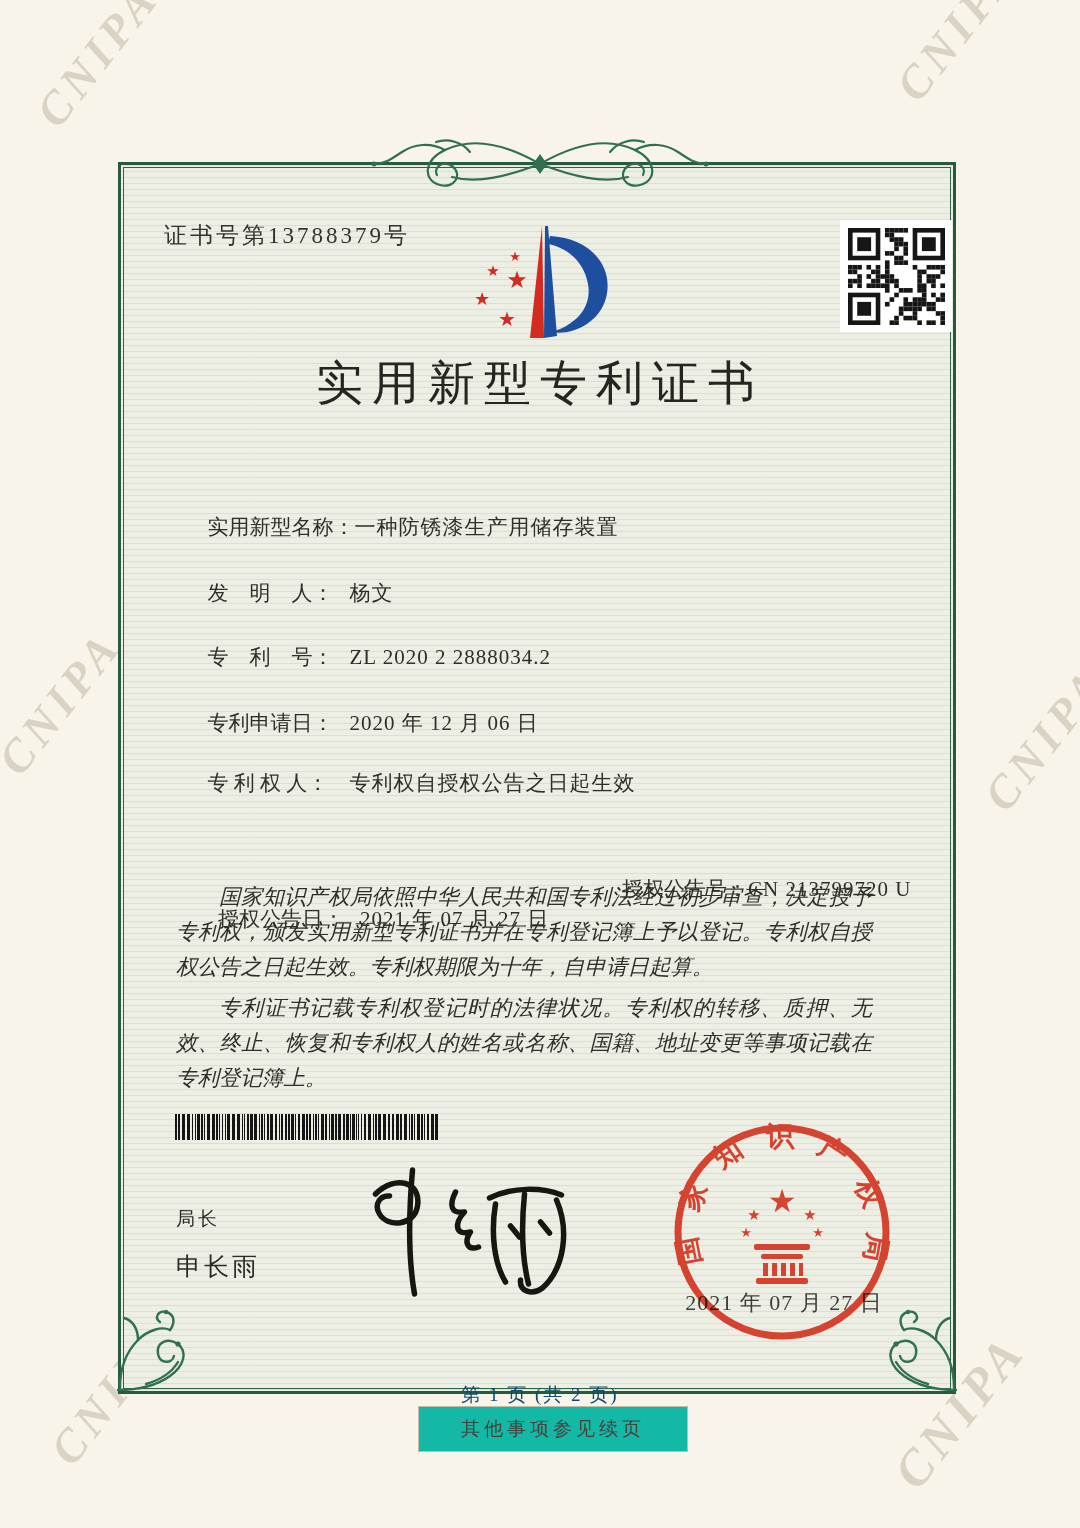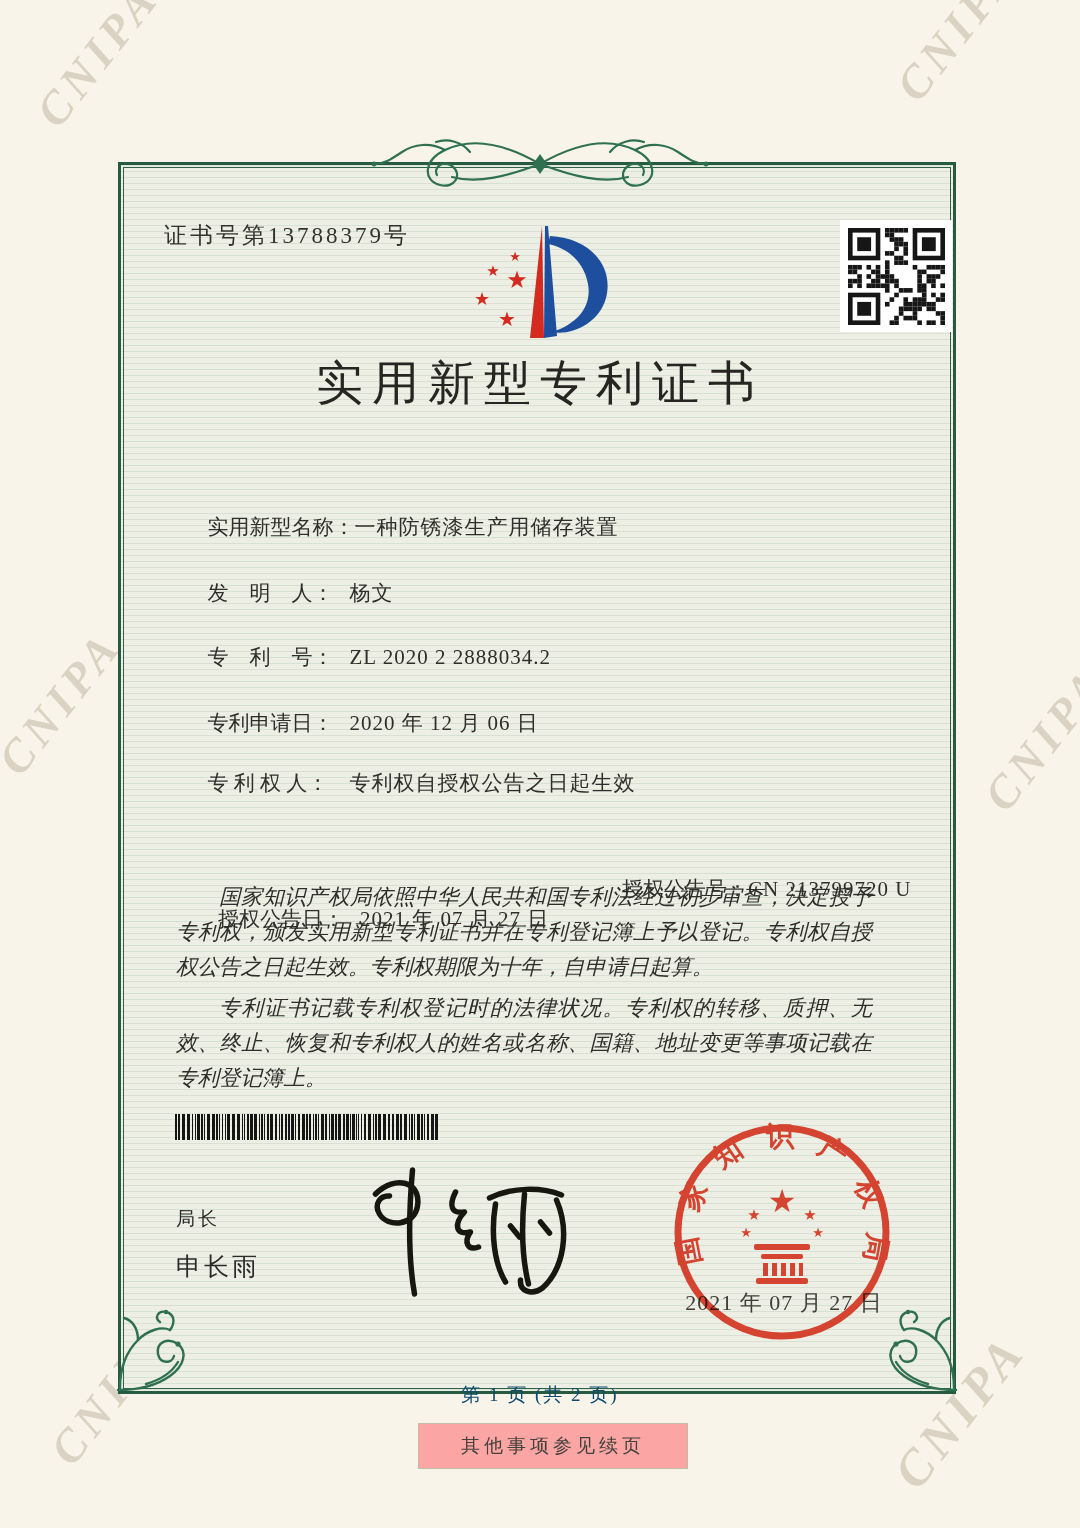--- a/index.html
+++ b/index.html
@@ -48,23 +48,23 @@
   .sig-name{position:absolute;left:176px;top:1250px;font-size:25px;letter-spacing:3px;color:#2b2a27;
             font-family:"Liberation Sans","DejaVu Sans",sans-serif;}
   .signature{position:absolute;left:315px;top:1162px;width:265px;height:140px;}
   .seal-date{position:absolute;left:664px;top:1288px;width:240px;text-align:center;
              font-size:22px;letter-spacing:1px;color:#3e3d38;}
   .seal{position:absolute;left:666px;top:1116px;width:232px;height:232px;
         mix-blend-mode:multiply;opacity:0.93;}
   .page-footer{position:absolute;left:0;top:1350px;width:1080px;text-align:center;
                font-size:19px;letter-spacing:2px;color:#0c4a6e;margin-top:32px;}
   .cont-box{position:absolute;left:418px;top:1406px;width:268px;height:44px;
-            border:1px solid #c2bba6;background:#fca5a5;
+            border:1px solid #c2bba6;background:#14b8a6;
             display:flex;align-items:center;justify-content:center;
-            font-size:19px;letter-spacing:4px;color:#44423c;z-index:4;margin-top:17px;}
+            font-size:19px;letter-spacing:4px;color:#44423c;z-index:4;}
 </style>
 </head>
 <body>
 
 <div id="page">
 
   <div class="wm" style="left:14px;top:28px;font-size:46px;">CNIPA</div>
   <div class="wm" style="left:874px;top:2px;font-size:46px;">CNIPA</div>
   <div class="wm" style="left:300px;top:236px;font-size:40px;color:rgba(193,184,163,0.4);">CNIPA</div>
   <div class="wm" style="left:630px;top:492px;font-size:54px;">CNIPA</div>

